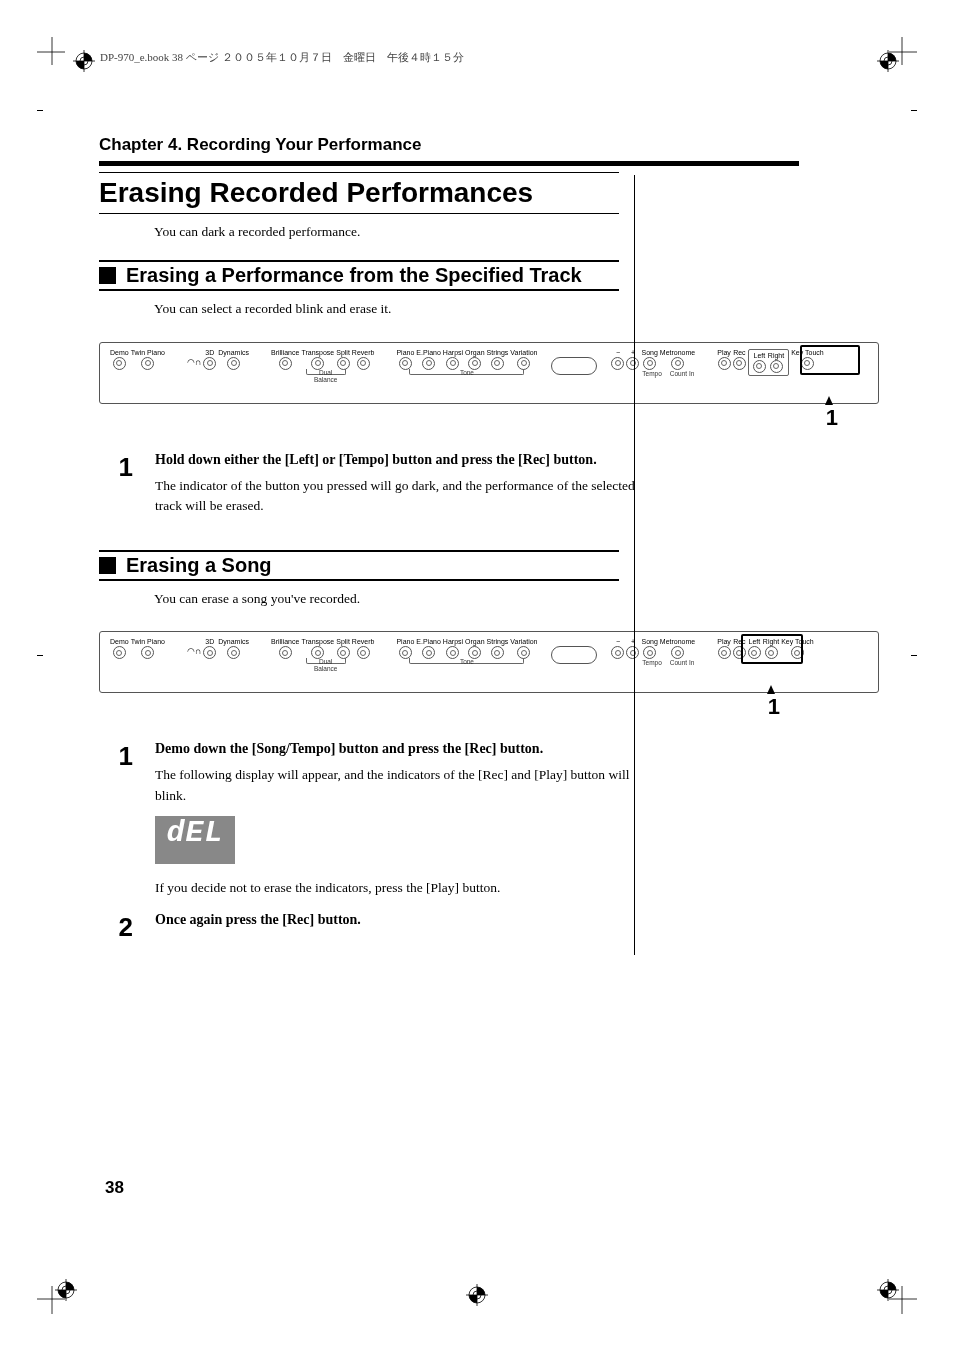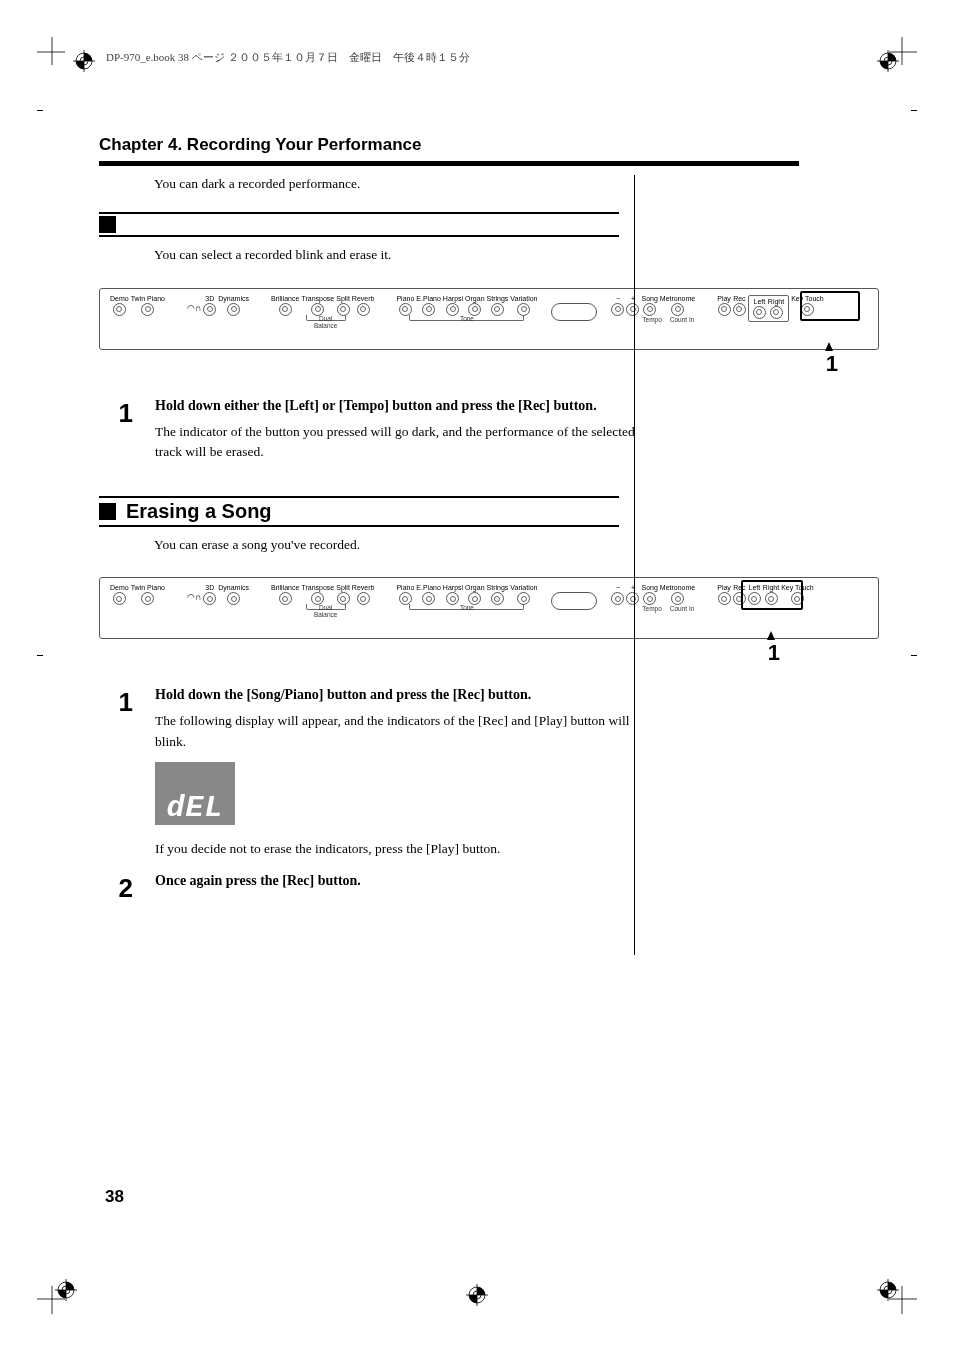--- a/index.html
+++ b/index.html
@@ -17,21 +17,21 @@
   .crop-tr { top: 37px; right: 37px; }
   .crop-bl { bottom: 37px; left: 37px; }
   .crop-br { bottom: 37px; right: 37px; }
   .target-icon {
     position: absolute;
   }
   .page-header-line {
     font-size: 11px;
     color: #444;
     margin-bottom: 70px;
-    margin-left: 16px;
+    margin-left: 10px;
   }
   .chapter-title {
     font-weight: bold;
     font-size: 17px;
     font-family: Arial, sans-serif;
     margin-bottom: 6px;
   }
   .main-rule-thick { border-top: 5px solid #000; margin-bottom: 6px; width: 700px; }
   .main-title {
     font-family: Arial, sans-serif;
@@ -100,29 +100,29 @@
     margin-top: 28px;
   }
   .step-num {
     font-family: Arial, sans-serif; font-weight: bold; font-size: 26px;
     width: 22px; text-align:right; flex-shrink:0;
   }
   .step-content { flex:1; max-width: 480px; }
   .step-title { font-weight: bold; font-size:14px; margin-bottom:8px; }
   .step-text { font-size:13.5px; line-height:1.5; }
   .lcd-del {
-    margin-top: 10px; width: 80px; height: 63px; background:#888;
-    display:flex; align-items:flex-end; justify-content:center;
+    margin-top: 10px; width: 80px; height: 48px; background:#888;
+    display:flex; align-items:flex-start; justify-content:center;
   }
   .seg7 { font-family: 'Courier New', monospace; color:#fff; font-size:30px; font-style: italic; letter-spacing:1px; font-weight:bold; }
   .vrule {
     position:absolute; border-right:1px solid #000; top:175px; height: 780px; left:634px;
   }
   .page-number {
-    position: absolute; bottom: 144px; left: 105px;
+    position: absolute; bottom: 153px; left: 105px;
     font-family: Arial, sans-serif; font-weight:bold; font-size:17px;
   }
   .bottom-target { position:absolute; bottom:45px; left: 50%; transform:translateX(-50%); }
   .gap-sm { width:6px; }
   .gap-md { width:18px; }
   .phones-icon { font-size:9px; }
 
   
   .tick { position:absolute; background:#000; }
 </style>
@@ -192,27 +192,33 @@
 <div class="tick" style="top:655px; left:37px; width:6px; height:1px;"></div>
 <div class="tick" style="top:655px; right:37px; width:6px; height:1px;"></div>
 
 <div class="page-header-line">DP-970_e.book  38 ページ  ２００５年１０月７日　金曜日　午後４時１５分</div>
 
 <div style="margin-left:9px;">
 
   <div class="chapter-title">Chapter 4. Recording Your Performance</div>
   <div class="main-rule-thick"></div>
 
+  <div style="width:520px;">
+    <div style="border-top:1.5px solid #000; margin-top:2px;"></div>
+    <div class="main-title">Erasing Recorded Performances</div>
+    <div style="border-top:1.5px solid #000;"></div>
+  </div>
 
   <div class="body-text">You can dark a recorded performance.</div>
 
   <div class="section-band">
     <div class="sec-line"></div>
     <div class="section-heading">
       <span class="square"></span>
+      <span>Erasing a Performance from the Specified Track</span>
     </div>
     <div class="sec-line"></div>
   </div>
   <div class="body-text">You can select a recorded blink and erase it.</div>
 
   <div class="panel-figure">
     <div class="panel-row">
       <div class="ctl">
           <span class="ctl-label">Demo</span>
           <span class="knob"></span>
@@ -493,21 +499,21 @@
     </div>
     <div class="highlight-box" style="top:2px; right:75px; width:62px; height:30px;"></div>
     <div class="arrow-up" style="right:103px; bottom:-2px;"></div>
     <div class="callout-num" style="right:98px; bottom:-28px;">1</div>
     <div style="height:18px"></div>
   </div>
 
   <div class="step-block" style="margin-top:48px; margin-left:12px;">
     <div class="step-num">1</div>
     <div class="step-content">
-      <div class="step-title">Hold down the [Song/Piano] button and press the [Rec] button.</div>
+      <div class="step-title">Demo down the [Song/Tempo] button and press the [Rec] button.</div>
       <div class="step-text">The following display will appear, and the indicators of the [Rec] and [Play] button will blink.</div>
       <div class="lcd-del">
           <span class="seg7">dEL</span>
         </div>
       <div class="step-text" style="margin-top:14px;">If you decide not to erase the indicators, press the [Play] button.</div>
     </div>
   </div>
 
   <div class="step-block" style="margin-top:14px; margin-left:12px;">
     <div class="step-num">2</div>

